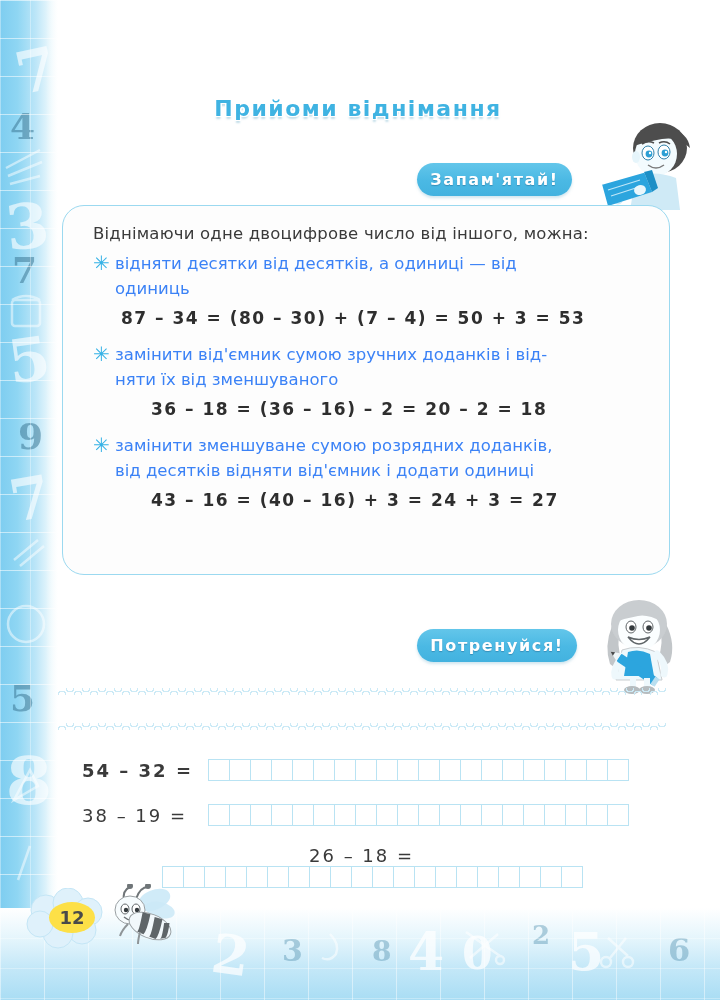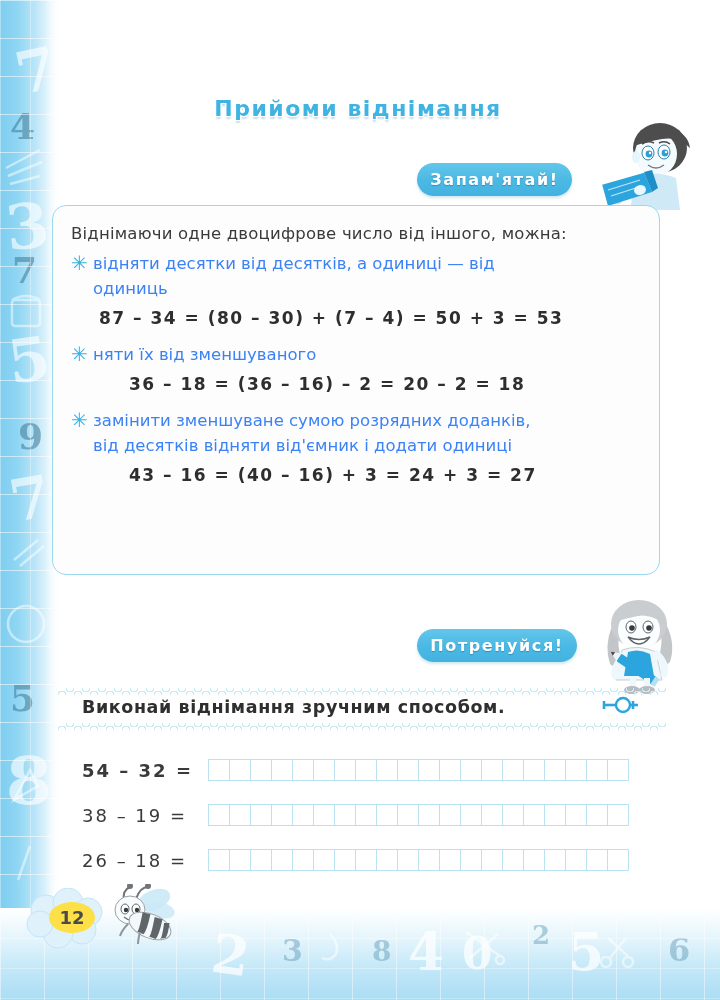--- a/index.html
+++ b/index.html
@@ -113,26 +113,26 @@
     text-shadow: 0 1px 1px rgba(40,110,150,0.55);
   }
   #badge-remember { left: 417px; top: 163px; width: 155px; }
   #badge-practice { left: 417px; top: 629px; width: 160px; }
 
   
   .char { position: absolute; }
 
   
   .theory-box {
-    position: absolute; left: 52px; top: 205px;
+    position: absolute; left: 62px; top: 205px;
     width: 608px; height: 370px;
     border: 1.6px solid #9bd9f0;
-    border-radius: 14px;
+    border-radius: 22px;
     background: #fdfdfd;
-    padding: 18px 20px 10px 18px;
+    padding: 18px 20px 10px 30px;
   }
   .lead {
     font-family: "DejaVu Sans", sans-serif;
     font-size: 16.5px;
     color: #3a3a3a;
     letter-spacing: 0.2px;
     margin-bottom: 8px;
   }
   .bullet-row { display: flex; margin-bottom: 2px; }
   .ast {
@@ -307,20 +307,21 @@
       <span class="btext">
         <span>відняти десятки від десятків, а одиниці — від</span>
         <span class="line2">одиниць</span>
       </span>
     </div>
     <div class="eq i1">87 – 34 = (80 – 30) + (7 – 4) = 50 + 3 = 53</div>
 
     <div class="bullet-row">
       <span class="ast">✳</span>
       <span class="btext">
+        <span>замінити від'ємник сумою зручних доданків і від-</span>
         <span class="line2">няти їх від зменшуваного</span>
       </span>
     </div>
     <div class="eq i2">36 – 18 = (36 – 16) – 2 = 20 – 2 = 18</div>
 
     <div class="bullet-row">
       <span class="ast">✳</span>
       <span class="btext">
         <span>замінити зменшуване сумою розрядних доданків,</span>
         <span class="line2">від десятків відняти від'ємник і додати одиниці</span>
@@ -369,32 +370,20 @@
       <ellipse cx="55" cy="94" rx="8" ry="4" fill="#b6bcbf"></ellipse>
     </svg>
   </div>
 
   <div class="badge" id="badge-practice">
     <span class="badge-text">Потренуйся!</span>
   </div>
 
   <div class="wave" id="wave-top"></div>
 
-  <div class="task-line">
-    <span class="task-text">Виконай віднімання зручним способом.</span>
-    <span style="margin-left:auto;">
-      <svg width="42" height="20" viewBox="0 0 42 20">
-        <circle cx="23" cy="10" r="7" fill="none" stroke="#2ca5de" stroke-width="2.4"></circle>
-        <path d="M4 10 L16 10" stroke="#2ca5de" stroke-width="2.6"></path>
-        <path d="M4 6 L4 14" stroke="#2ca5de" stroke-width="2.6"></path>
-        <path d="M30 10 L38 10" stroke="#2ca5de" stroke-width="2.6"></path>
-        <path d="M33 6 L33 14" stroke="#2ca5de" stroke-width="2.6"></path>
-      </svg>
-    </span>
-  </div>
 
   <div class="wave" id="wave-bottom"></div>
 
   <div class="ex-row" id="ex-row-0" style="top:755px;font-weight:bold;">
     <span class="ex-expr">54  –  32  =</span>
     <span class="ex-cells">
         <span class="cell"></span>
         <span class="cell"></span>
         <span class="cell"></span>
         <span class="cell"></span>
@@ -436,21 +425,21 @@
         <span class="cell"></span>
         <span class="cell"></span>
         <span class="cell"></span>
         <span class="cell"></span>
         <span class="cell"></span>
         <span class="cell"></span>
         <span class="cell"></span>
       </span>
   </div>
 
-  <div class="ex-row" id="ex-row-2" style="top:845px;">
+  <div class="ex-row" id="ex-row-2" style="top:845px;flex-direction:column;">
     <span class="ex-expr">26  –  18  =</span>
     <span class="ex-cells">
         <span class="cell"></span>
         <span class="cell"></span>
         <span class="cell"></span>
         <span class="cell"></span>
         <span class="cell"></span>
         <span class="cell"></span>
         <span class="cell"></span>
         <span class="cell"></span>

